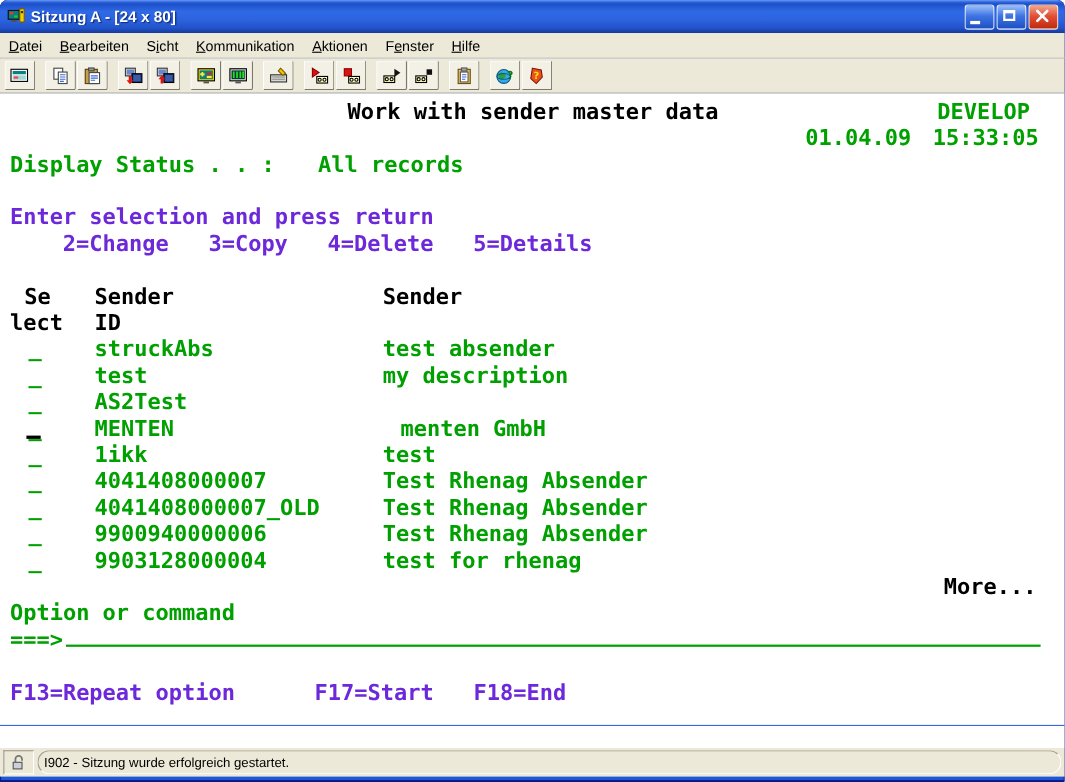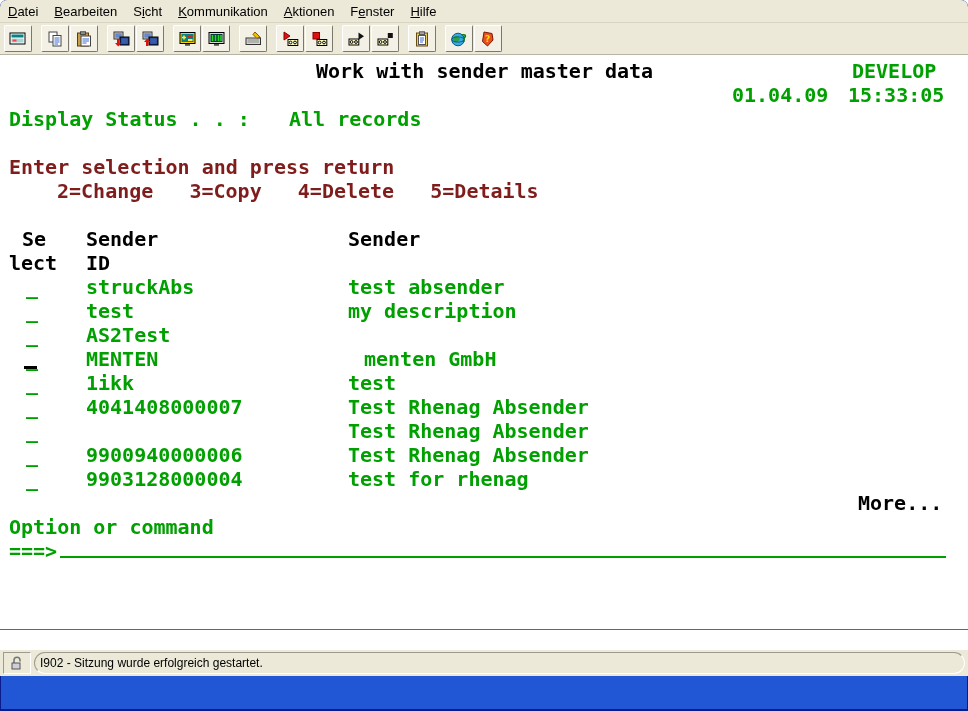--- a/index.html
+++ b/index.html
@@ -27,35 +27,58 @@
   .toolbar{height:31px;background:#ECE9D8;display:flex;align-items:center;padding-left:4px;
     border-bottom:1px solid #b8b4a4;}
   .tbtn{width:26px;height:25px;flex:none;margin-right:1px;background:#F3F1E6;border:1px solid;
     border-color:#fff #7a786a #7a786a #fff;border-radius:2px;display:flex;align-items:center;justify-content:center;}
   .tsep{width:8px;flex:none;}
   .tbtn svg{display:block;}
   
   .terminal{position:relative;height:595px;background:#fff;overflow:hidden;
     font-family:"DejaVu Sans Mono","Liberation Mono",monospace;font-size:20px;font-weight:bold;line-height:24px;}
   .t{position:absolute;white-space:pre;}
-  .c-g{color:#00A000;} .c-b{color:#7f1d1d;} .c-k{color:#000;text-align:center;}
+  .c-g{color:#00A000;} .c-b{color:#6d28d9;} .c-k{color:#000;text-align:center;}
   .cmd-underline{position:absolute;height:2px;background:#00A000;}
   .cursor{position:absolute;height:3px;background:#000;}
   .oia-sep{position:absolute;left:0;width:100%;height:1px;background:#3c66d8;}
   
   .statusbar{height:26px;background:#ECE9D8;display:flex;align-items:stretch;padding:2px 3px;box-sizing:border-box;}
   .sb-cell{border:1px solid;border-color:#9d9b8d #fff #fff #9d9b8d;display:flex;align-items:center;}
   .sb-icon{width:26px;justify-content:center;}
   .sb-msg{flex:1;margin-left:3px;padding-left:5px;font-size:12px;color:#000;white-space:nowrap;border-radius:11px;}
 </style>
 </head>
 <body>
 
 <div class="window">
 
+  <div class="titlebar">
+    <svg class="title-icon" viewBox="0 0 18 18">
+      <rect x="1" y="3" width="11" height="9" fill="#0b0b0b"></rect>
+      <rect x="2" y="4" width="9" height="7" fill="#0a7f7f"></rect>
+      <rect x="3" y="5" width="3" height="2" fill="#ff3030"></rect>
+      <rect x="7" y="8" width="3" height="2" fill="#20d020"></rect>
+      <rect x="12" y="2" width="4" height="12" fill="#f5d000" stroke="#7a5a00" stroke-width="1"></rect>
+      <rect x="13" y="4" width="2" height="2" fill="#303030"></rect>
+      <rect x="4" y="12" width="5" height="2" fill="#505050"></rect>
+    </svg>
+    <div class="title-text">Sitzung A - [24 x 80]</div>
+    <div class="winbtn">
+        <div class="glyph-min"></div>
+      </div>
+    <div class="winbtn">
+        <div class="glyph-max"></div>
+      </div>
+    <div class="winbtn close">
+      <svg viewBox="0 0 23 19" width="23" height="19">
+        <path d="M7 5 L16 14 M16 5 L7 14" stroke="#fff" stroke-width="2.4" stroke-linecap="round"></path>
+      </svg>
+    </div>
+  </div>
 
   <div class="menubar">
     <span class="menu-item"><span></span><span class="u">D</span><span>atei</span></span>
     <span class="menu-item"><span></span><span class="u">B</span><span>earbeiten</span></span>
     <span class="menu-item"><span>S</span><span class="u">i</span><span>cht</span></span>
     <span class="menu-item"><span></span><span class="u">K</span><span>ommunikation</span></span>
     <span class="menu-item"><span></span><span class="u">A</span><span>ktionen</span></span>
     <span class="menu-item"><span>F</span><span class="u">e</span><span>nster</span></span>
     <span class="menu-item"><span></span><span class="u">H</span><span>ilfe</span></span>
   </div>
@@ -227,34 +250,36 @@
 
     <span class="t c-g" style="left:26px;top:316px">_</span>
     <span class="t c-g" style="left:86px;top:316px">1ikk</span>
     <span class="t c-g" style="left:348px;top:316px">test</span>
 
     <span class="t c-g" style="left:26px;top:340px">_</span>
     <span class="t c-g" style="left:86px;top:340px">4041408000007</span>
     <span class="t c-g" style="left:348px;top:340px">Test Rhenag Absender</span>
 
     <span class="t c-g" style="left:26px;top:364px">_</span>
+    <span class="t c-g" style="left:86px;top:364px">4041408000007_OLD</span>
     <span class="t c-g" style="left:348px;top:364px">Test Rhenag Absender</span>
 
     <span class="t c-g" style="left:26px;top:388px">_</span>
     <span class="t c-g" style="left:86px;top:388px">9900940000006</span>
     <span class="t c-g" style="left:348px;top:388px">Test Rhenag Absender</span>
 
     <span class="t c-g" style="left:26px;top:412px">_</span>
     <span class="t c-g" style="left:86px;top:412px">9903128000004</span>
     <span class="t c-g" style="left:348px;top:412px">test for rhenag</span>
 
     <span class="t c-k" style="left:858px;top:436px">More...</span>
     <span class="t c-g" style="left:9px;top:460px">Option or command</span>
     <span class="t c-g" style="left:9px;top:484px">===&gt;</span>
     <div class="cmd-underline" style="left:60px;top:501px;width:886px"></div>
+    <span class="t c-b" style="left:9px;top:532px">F13=Repeat option      F17=Start   F18=End</span>
 
     <div class="oia-sep" style="top:574px"></div>
   </div>
 
   <div class="statusbar">
     <div class="sb-cell sb-icon">
       <svg width="16" height="16" viewBox="0 0 16 16">
         <path d="M5 8 V5.2 A3 3 0 0 1 11 5.2 V6.5" fill="none" stroke="#777" stroke-width="1.6"></path>
         <rect x="3" y="8" width="8" height="6" fill="#cdd0d8" stroke="#555"></rect>
       </svg>

